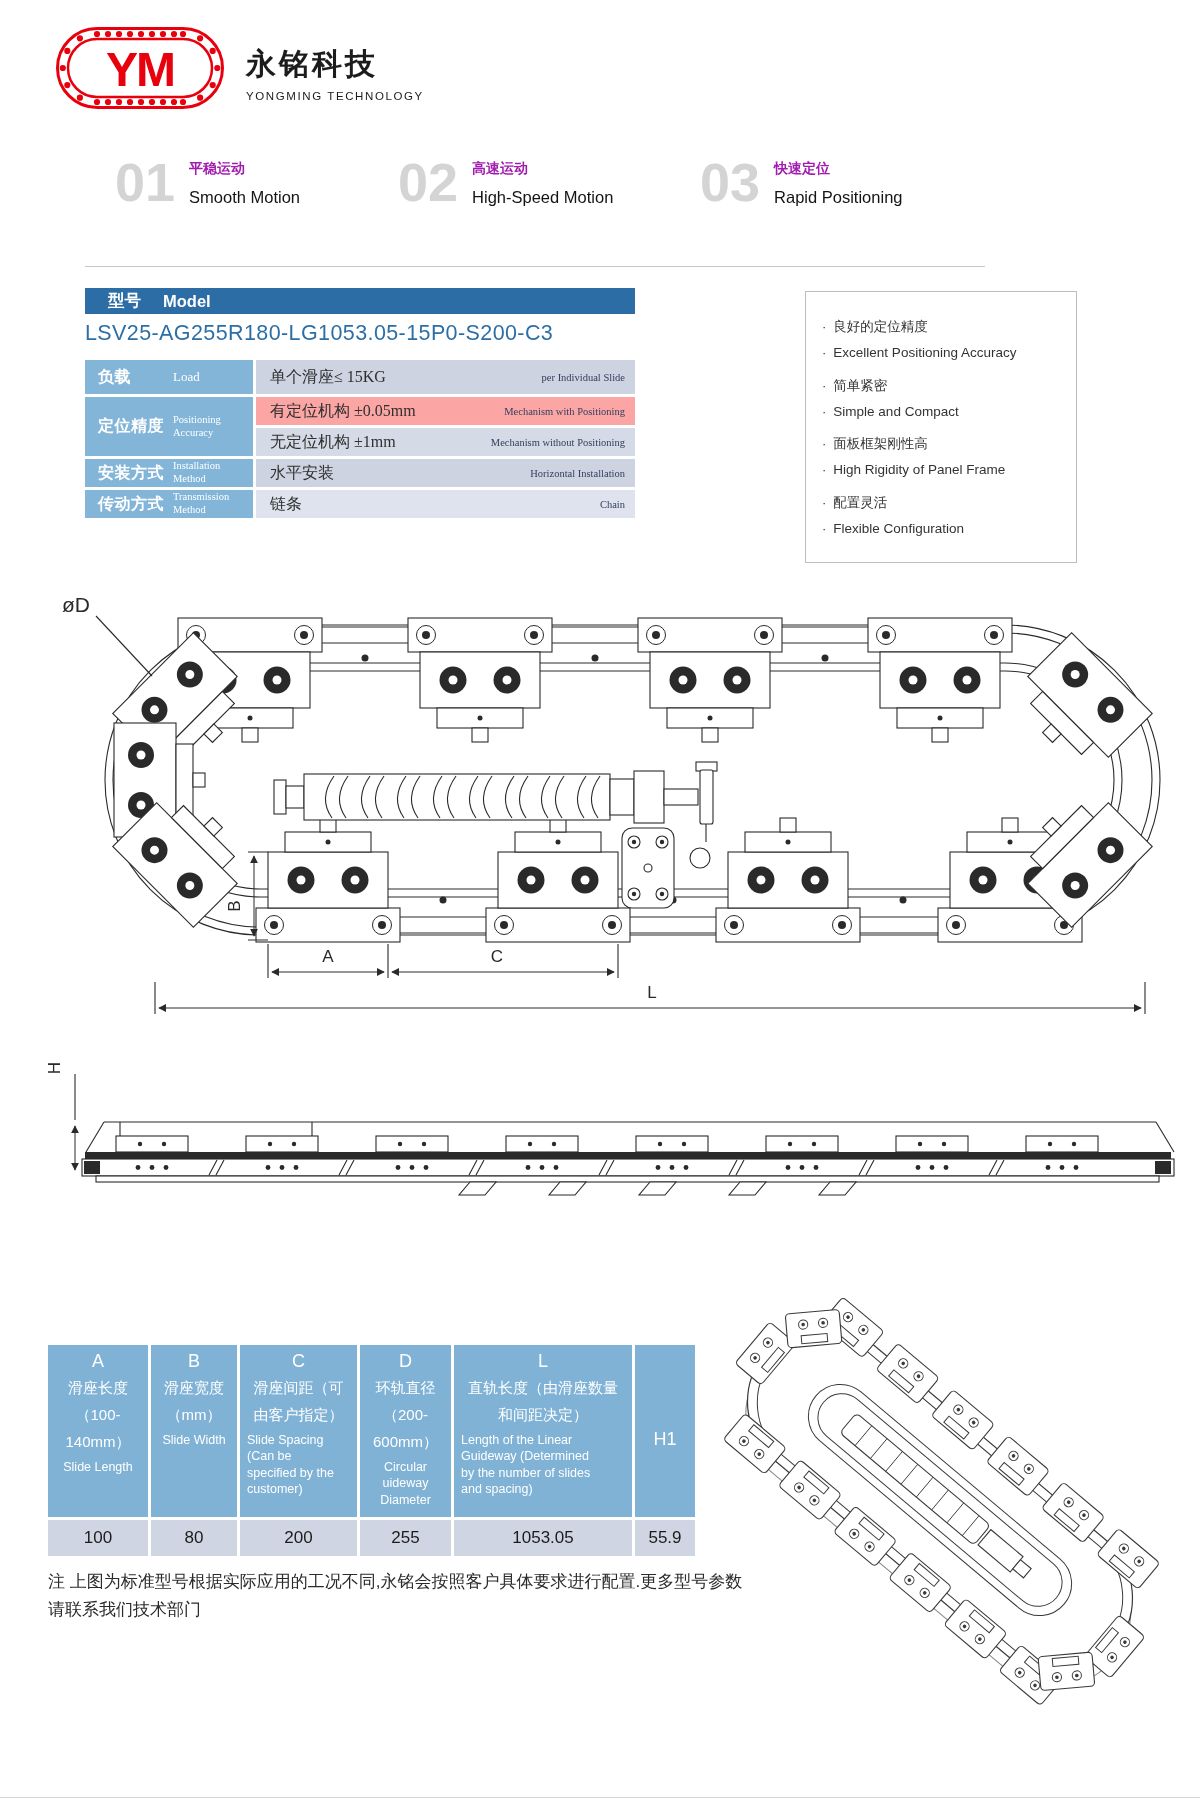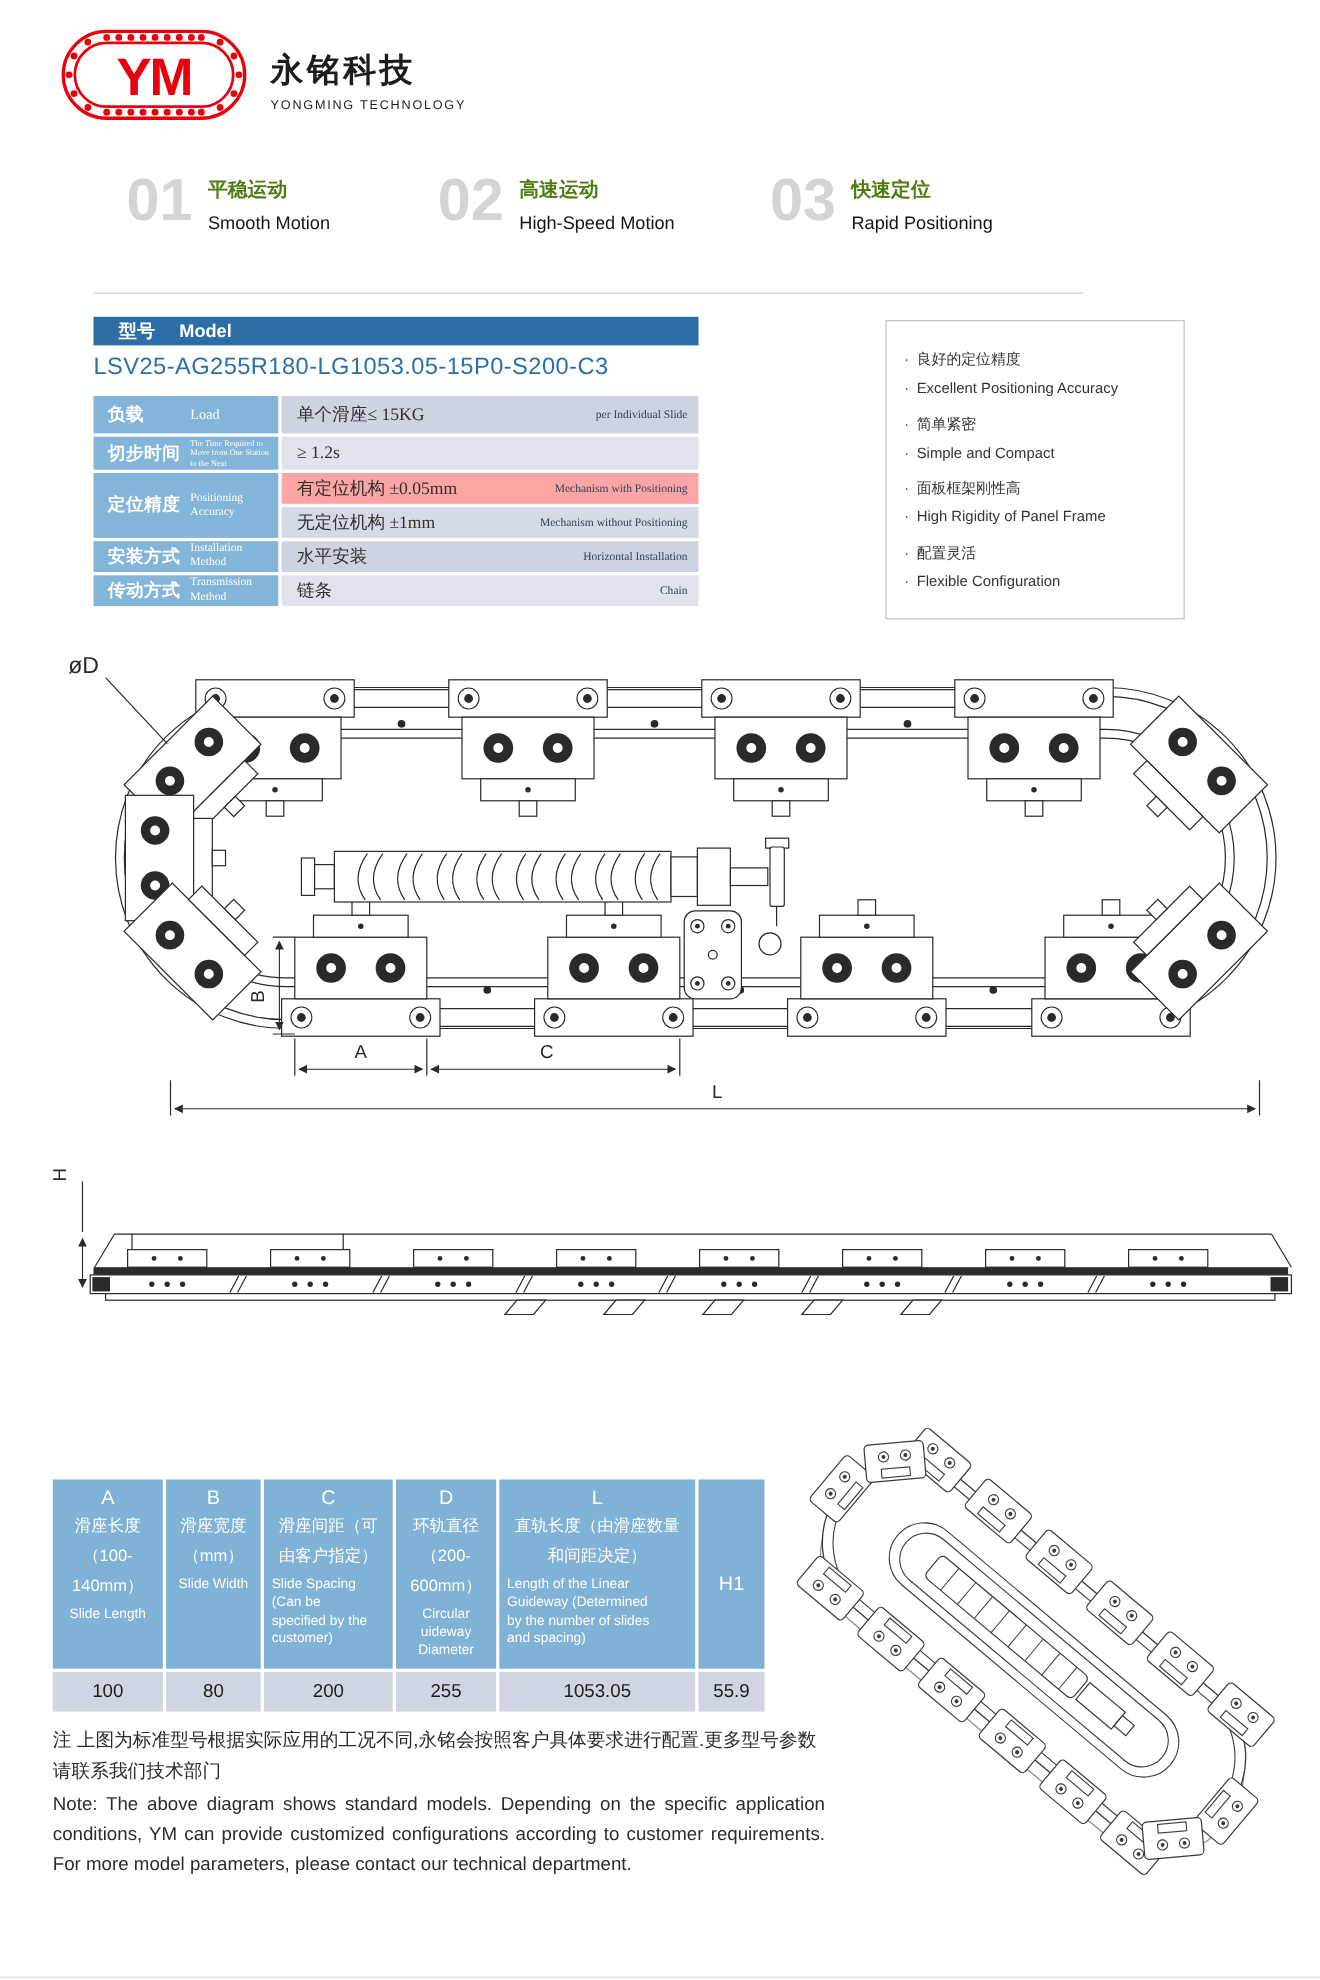--- a/index.html
+++ b/index.html
@@ -7,21 +7,21 @@
         font-family:"Liberation Sans","DejaVu Sans",sans-serif;color:#1f1f1f;}
   .abs{position:absolute;}
 
   
   .brand-cn{font-size:30px;font-weight:bold;letter-spacing:3px;color:#1c1c1c;}
   .brand-en{font-size:11.5px;letter-spacing:1.6px;color:#1c1c1c;margin-top:5px;font-weight:normal;}
 
   
   .feat{display:flex;align-items:flex-start;}
   .feat-num{font-size:54px;line-height:0.9;font-weight:bold;color:#d4d4d4;margin-right:14px;}
-  .feat-cn{font-size:18px;font-weight:bold;color:#4d7c0f;margin-top:2px;}
+  .feat-cn{font-size:14px;font-weight:bold;color:#a21caf;margin-top:2px;}
   .feat-en{font-size:16.5px;color:#141414;margin-top:10px;}
   .rule{background:#c8c8c8;height:1px;}
 
   
   .model-bar{width:550px;height:26px;background:#2b6da4;color:#fff;display:flex;align-items:center;
              padding-left:23px;box-sizing:border-box;font-size:16.5px;font-weight:bold;}
   .model-bar span{margin-right:22px;}
   .model-num{font-size:21.5px;color:#2c6fa7;letter-spacing:0.4px;}
 
   
@@ -147,30 +147,20 @@
 
   <div class="abs spec" style="left:85px;top:360px">
     <div class="srow" style="height:34px">
       <div class="sleft">
         <span class="scn">负载</span>
         <span class="sen" style="font-size:13px">Load</span>
       </div>
       <div class="sval" style="background:#cdd3e1">
         <span class="v">单个滑座≤ 15KG</span>
         <span class="n">per Individual Slide</span>
-      </div>
-    </div>
-    <div class="srow" style="height:30px">
-      <div class="sleft">
-        <span class="scn">切步时间</span>
-        <span class="sen tiny">The Time Required to Move from One Station to the Next</span>
-      </div>
-      <div class="sval" style="background:#dee3ee">
-        <span class="v">≥ 1.2s</span>
-        <span class="n"></span>
       </div>
     </div>
     <div class="srow">
       <div class="sleft" style="height:59px">
         <span class="scn">定位精度</span>
         <span class="sen">Positioning Accuracy</span>
       </div>
       <div class="subcol">
         <div class="sval" style="height:28px;background:#fca5a5">
           <span class="v">有定位机构 ±0.05mm</span>
@@ -514,21 +504,20 @@
       <div class="dval c2">80</div>
       <div class="dval c3">200</div>
       <div class="dval c4">255</div>
       <div class="dval c5">1053.05</div>
       <div class="dval c6">55.9</div>
     </div>
   </div>
 
   <div class="abs note" style="left:48px;top:1568px">
     <div class="ncn">注 上图为标准型号根据实际应用的工况不同,永铭会按照客户具体要求进行配置.更多型号参数请联系我们技术部门</div>
-    <div class="nen">Note: The above diagram shows standard models. Depending on the specific application conditions, YM can provide customized configurations according to customer requirements. For more model parameters, please contact our technical department.</div>
   </div>
 
   <svg class="abs" style="left:660px;top:1240px" width="540" height="520" viewBox="0 0 540 520">
     <defs>
       <g id="carI">
         <rect x="-27" y="-17" width="54" height="34" rx="4" fill="#fff" stroke="#3a3a3a" stroke-width="1.1"></rect>
         <circle cx="-10" cy="-5" r="4.6" fill="none" stroke="#3a3a3a"></circle>
           <circle cx="-10" cy="-5" r="1.8" fill="#3a3a3a"></circle>
         <circle cx="10" cy="-5" r="4.6" fill="none" stroke="#3a3a3a"></circle>
           <circle cx="10" cy="-5" r="1.8" fill="#3a3a3a"></circle>

